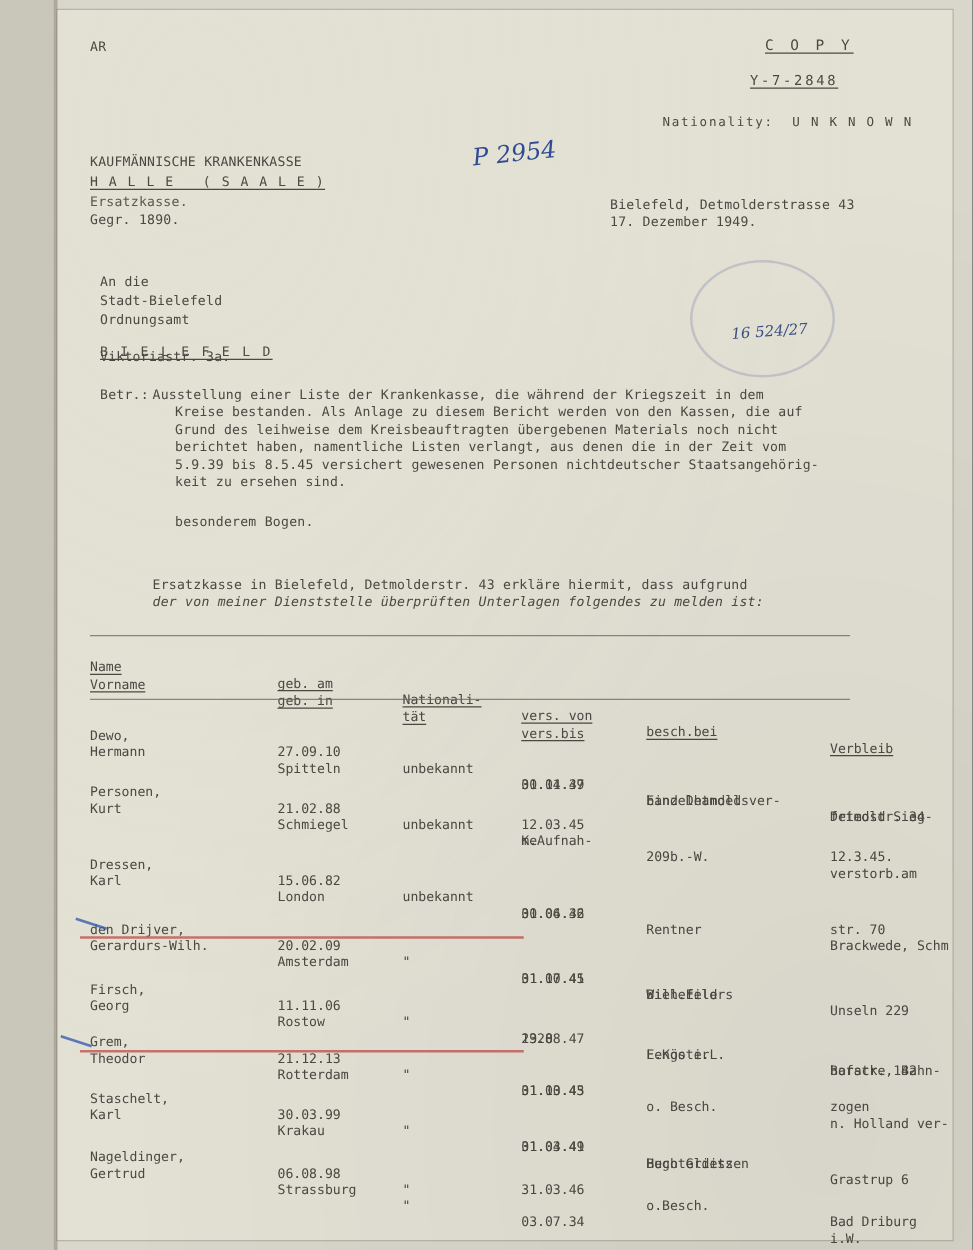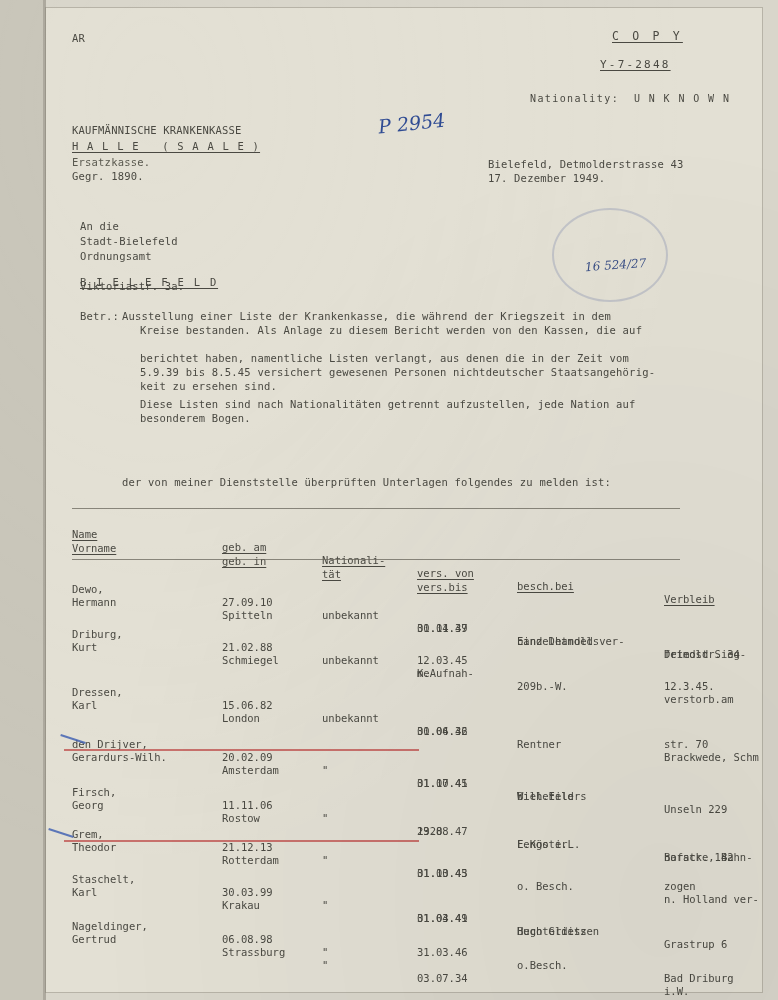--- a/index.html
+++ b/index.html
@@ -163,27 +163,28 @@
 
   <div class="t" style="left:80px; top:220px;">An die</div>
   <div class="t" style="left:80px; top:235px;">Stadt-Bielefeld</div>
   <div class="t" style="left:80px; top:250px;">Ordnungsamt</div>
   <div class="t u" style="left:80px; top:276px; letter-spacing:1.8px;">B I E L E F E L D</div>
   <div class="t" style="left:80px; top:280px;">Viktoriastr. 3a.</div>
 
   <div class="t" style="left:80px; top:310px;">Betr.:</div>
   <div class="t" style="left:122px; top:310px;">Ausstellung einer Liste der Krankenkasse, die während der Kriegszeit in dem</div>
   <div class="t" style="left:140px; top:324px;">Kreise bestanden. Als Anlage zu diesem Bericht werden von den Kassen, die auf</div>
+  <div class="t" style="left:140px; top:338px;">Grund des leihweise dem Kreisbeauftragten übergebenen Materials noch nicht</div>
   <div class="t" style="left:140px; top:352px;">berichtet haben, namentliche Listen verlangt, aus denen die in der Zeit vom</div>
   <div class="t" style="left:140px; top:366px;"><span>5.9.39 bis 8.5.45 versichert gewesenen Personen nichtdeutscher Staatsangehörig-</span></div>
   <div class="t" style="left:140px; top:380px;">keit zu ersehen sind.</div>
-  <div class="t" style="left:140px; top:398px;">Diese Listen sind nach Nationalitäten getrennt aufzustellen, jede Nation auf</div>
   <div class="t" style="left:140px; top:412px;">besonderem Bogen.</div>
 
-  <div class="t" style="left:122px; top:476px;">der von meiner Dienststelle überprüften Unterlagen folgendes zu melden ist:</div>
+  <div class="t" style="left:122px; top:462px;">Ersatzkasse in Bielefeld, Detmolderstr. 43 erkläre hiermit, dass aufgrund</div>
+  <div class="t" style="left:122px; top:476px;font-style:italic;">der von meiner Dienststelle überprüften Unterlagen folgendes zu melden ist:</div>
 
   <div class="tbl">
     <div class="row" style="top:0px;">
       <span class="c-name u">Name</span>
       <span class="c-born u">geb. am</span>
       <span class="c-nat u">Nationali-</span>
       <span class="c-vers u">vers. von</span>
       <span class="c-besch u">besch.bei</span>
       <span class="c-verbl u">Verbleib</span>
     </div>
@@ -204,21 +205,21 @@
     </div>
     <div class="row" style="top:68px;">
       <span class="c-name">Hermann</span>
       <span class="c-born">Spitteln</span>
       <span class="c-vers">30.11.47</span>
       <span class="c-besch">band Detmold</span>
       <span class="c-verbl">friedstr. 34</span>
     </div>
 
     <div class="row" style="top:100px;">
-      <span class="c-name">Driburg,</span>
+      <span class="c-name">Personen,</span>
       <span class="c-born">21.02.88</span>
       <span class="c-nat">unbekannt</span>
       <span class="c-vers">K.Aufnah-</span>
       <span class="c-besch">209b.-W.</span>
       <span class="c-verbl">verstorb.am</span>
     </div>
     <div class="row" style="top:113px;">
       <span class="c-name">Kurt</span>
       <span class="c-born">Schmiegel</span>
       <span class="c-vers">me</span>

